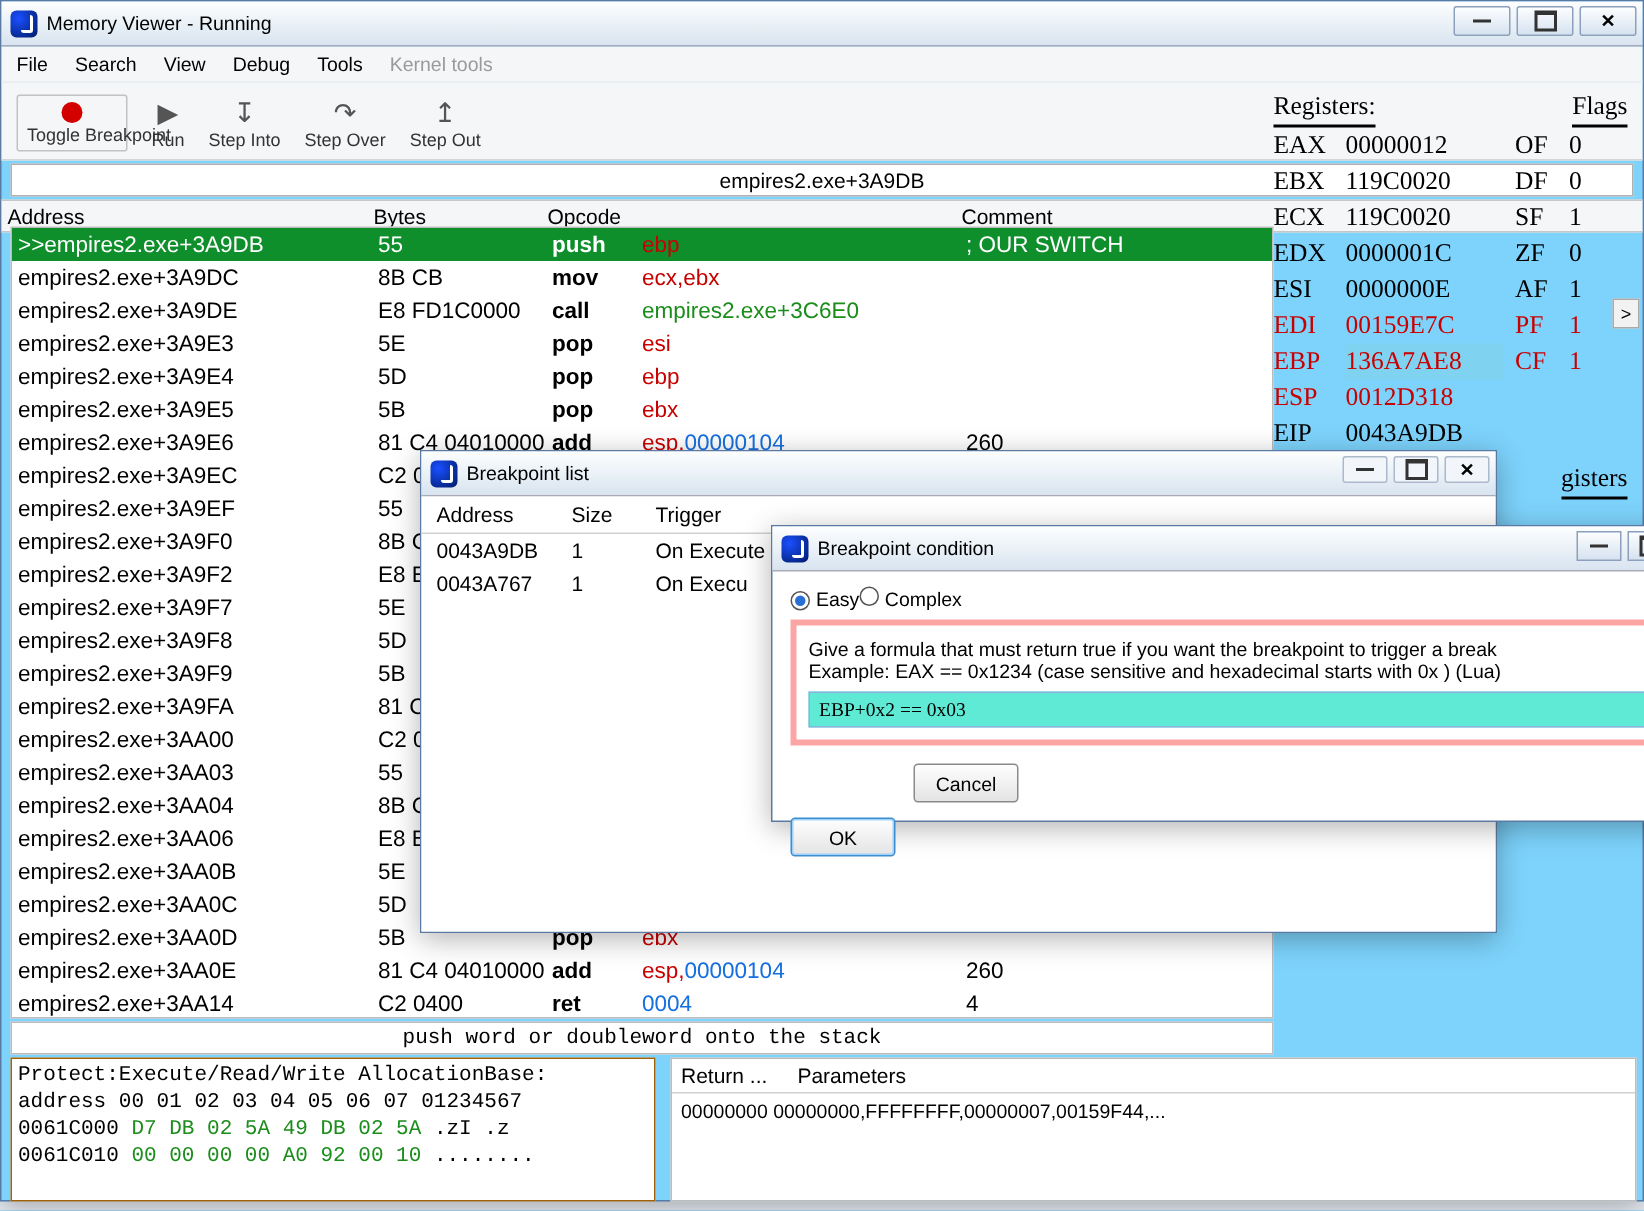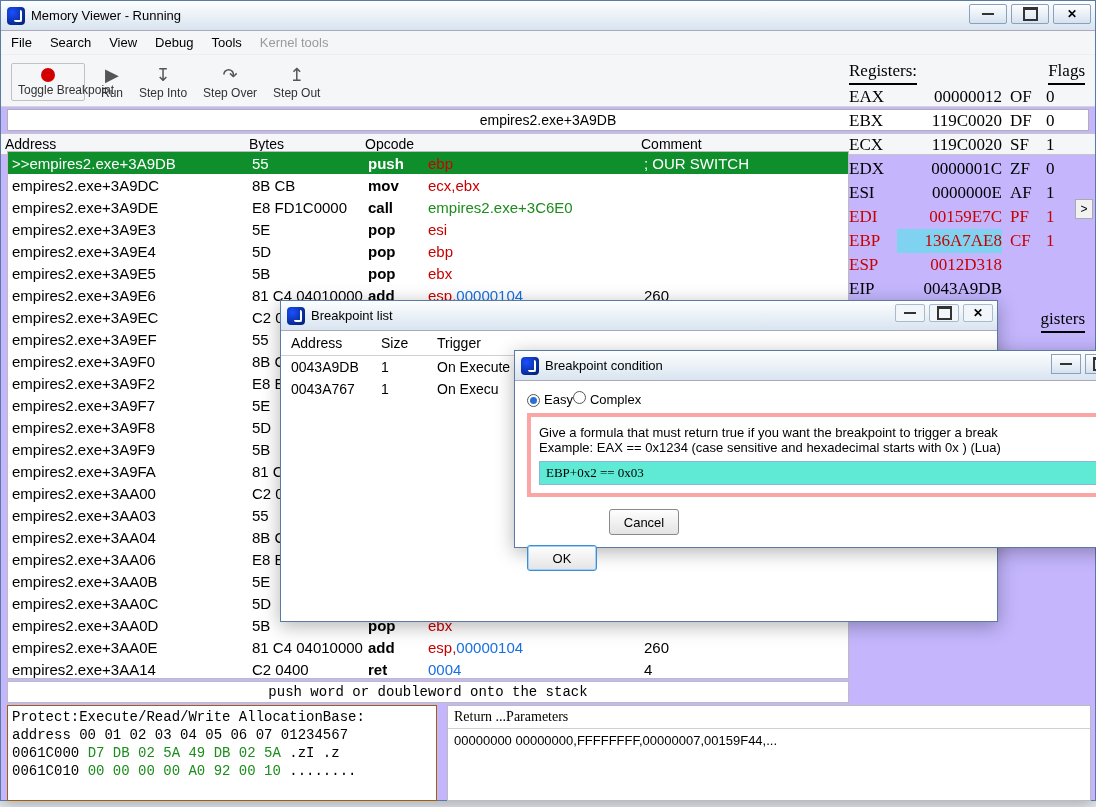--- a/index.html
+++ b/index.html
@@ -1,18 +1,18 @@
 <!DOCTYPE html>
 <html><head>
 <meta charset="utf-8">
 <style>
   * { box-sizing: border-box; }
   html, body { margin:0; padding:0; font-family: Tahoma, sans-serif; font-size:13px; color:#000; background:#eaeff6; }
   .window { position:absolute; border:1px solid #5a7aa4; background:#fff; box-shadow:0 4px 18px rgba(0,0,0,0.3); }
-  .main-window { left:0; top:0; width:1096px; height:801px; background:#c4b5fd; }
+  .main-window { left:0; top:0; width:1096px; height:801px; background:#7dd3fc; }
   .titlebar { height:30px; background:linear-gradient(#fdfefe,#d8e4f0); display:flex; align-items:center; padding:0 6px; border-bottom:1px solid #aab; position:relative; }
   .titlebar .icon { width:18px; height:18px; margin-right:6px; background:radial-gradient(circle at 30% 30%,#1a4fff,#001a66); border-radius:4px; position:relative; }
   .titlebar .icon::after { content:""; position:absolute; inset:3px 3px 3px 7px; border:2px solid #fff; border-radius:2px; border-left:none; border-top:none;}
   .titlebar .title { font-size:13px; }
   .winbtns { position:absolute; right:4px; top:3px; display:flex; gap:4px; }
   .winbtn { width:38px; height:20px; background:linear-gradient(#fdfeff,#d6e2f0); border:1px solid #8ca0bb; border-radius:2px; display:flex; align-items:center; justify-content:center; font-family:Arial; font-size:12px; font-weight:bold;}
   .winbtn.close { background:linear-gradient(#f0bfbf,#e28a8a); border-color:#b44848; }
   .menubar { height:24px; background:#f5f6f8; display:flex; align-items:center; padding:0 10px; gap:18px; font-size:13px; border-bottom:1px solid #eee;}
   .menubar span.disabled { color:#9a9a9a; }
   .toolbar { height:52px; background:#f5f6f8; display:flex; align-items:center; padding:2px 10px 0 10px; gap:16px; border-bottom:1px solid #d5d5d5;}
@@ -32,27 +32,27 @@
   .c-addr{width:244px; padding-left:4px;} .c-bytes{width:116px;} .c-op{width:60px; font-weight:bold;} .c-arg{width:216px;} .c-com{flex:1;}
   .c-arg.reg-red{color:#c80000;} .c-arg.reg-green{color:#1a8d1a;}
   .row.sel .c-arg{color:#c00;}
   .row.sel .c-com{color:#fff;}
   .argmix .n0{color:#c80000;} .argmix .n1{color:#1770e0;}
   .c-com.val{color:#000;}
   .status-hint { position:absolute; left:6px; top:680px; width:842px; border:1px solid #bcbcbc; background:#fff; height:22px; font-family:"Courier New",monospace; font-size:14px; text-align:center; line-height:20px;}
   .bottom-left { position:absolute; left:6px; top:704px; width:430px; height:96px; border:1px solid #a16207; background:#fff; font-family:"Courier New",monospace; font-size:14px; padding:2px 4px; line-height:18px; overflow:hidden;}
   .bottom-left .hex-row span.g{color:#1a8d1a;}
   .bottom-right { position:absolute; left:446px; top:704px; width:644px; height:96px; border:1px solid #bcbcbc; background:#fff;}
-  .br-head { display:flex; font-size:14px; border-bottom:1px solid #d0d0d0; padding:3px 6px; font-family:Liberation Serif, serif;}
+  .br-head { display:flex; font-size:14px; border-bottom:1px solid #d0d0d0; padding:3px 6px; gap:20px;}
   .br-body { padding:4px 6px; font-size:13px;}
   .registers { position:absolute; right:10px; top:58px; width:236px; font-family:Liberation Serif, serif; font-size:17px; line-height:24px;}
   .registers .rhead{display:flex; justify-content:space-between;}
   .registers .rhead span{border-bottom:2px solid #000;}
   .regrow{display:flex; gap:8px;}
-  .regrow .rn{width:40px;} .regrow .rv{width:105px;text-align:right;} .regrow .fn{width:28px;} .regrow .fv{}
+  .regrow .rn{width:40px;} .regrow .rv{width:105px;} .regrow .fn{width:28px;} .regrow .fv{}
   .regrow.red{color:#c80000;}
   .regrow .rv.hl{background:#7fd3f0;}
   .registers .link{border-bottom:2px solid #000; display:inline-block;}
   .arrow-btn { position:absolute; right:2px; top:198px; width:18px; height:20px; border:1px solid #aaa; background:#f2f2f2; text-align:center; font-size:12px; line-height:18px;}
 
   
   .bplist { left:280px; top:300px; width:718px; height:322px; }
   .bplist .content { background:#fff; position:absolute; inset:30px 0 0 0; }
   .tbl-head { display:flex; padding:4px 10px; border-bottom:1px solid #d0d0d0; font-size:14px;}
   .th-addr{width:90px;} .th-size{width:56px;} .th-trig{flex:1;}

